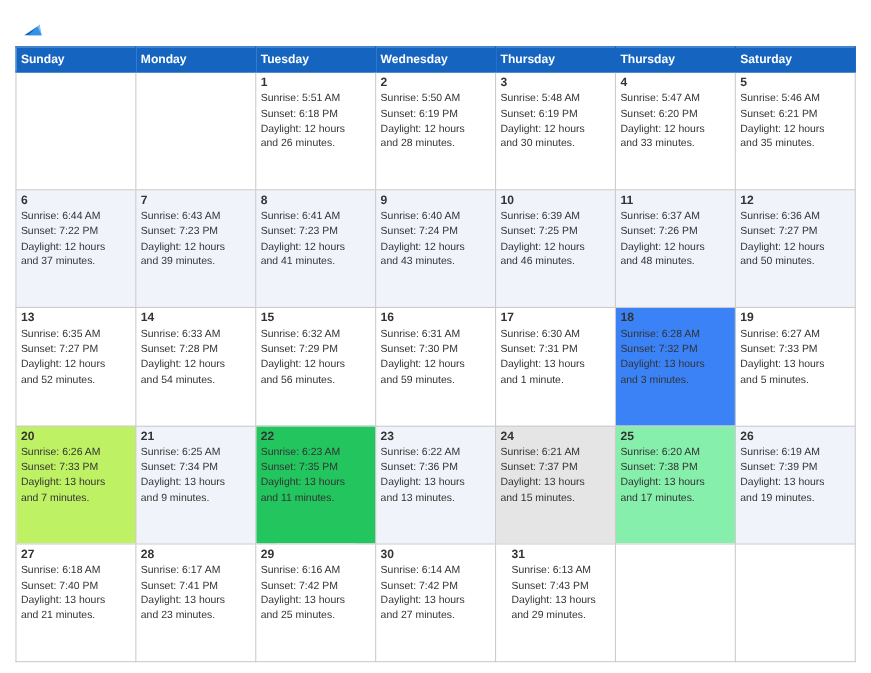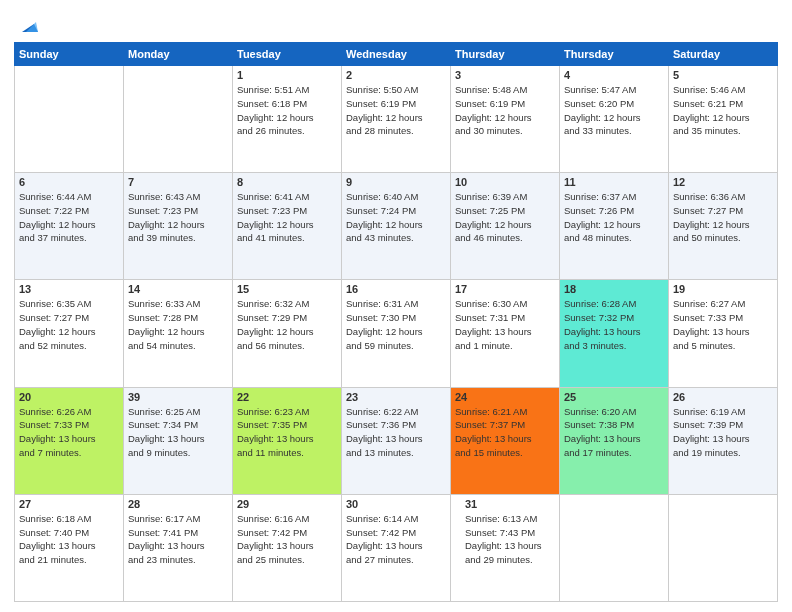--- a/index.html
+++ b/index.html
@@ -198,47 +198,47 @@
             <div class="day-info">Sunrise: 6:32 AM<br>Sunset: 7:29 PM<br>Daylight: 12 hours<br>and 56 minutes.</div>
           </td>
           <td style="background: rgb(255, 255, 255);">
             <span class="day-num">16</span>
             <div class="day-info">Sunrise: 6:31 AM<br>Sunset: 7:30 PM<br>Daylight: 12 hours<br>and 59 minutes.</div>
           </td>
           <td style="background: rgb(255, 255, 255);">
             <span class="day-num">17</span>
             <div class="day-info">Sunrise: 6:30 AM<br>Sunset: 7:31 PM<br>Daylight: 13 hours<br>and 1 minute.</div>
           </td>
-          <td style="background: #5eead4; margin-left: 12px;">
+          <td style="background: #3b82f6; margin-left: 12px;">
             <span class="day-num">18</span>
             <div class="day-info">Sunrise: 6:28 AM<br>Sunset: 7:32 PM<br>Daylight: 13 hours<br>and 3 minutes.</div>
           </td>
           <td style="background: rgb(255, 255, 255);">
             <span class="day-num">19</span>
             <div class="day-info">Sunrise: 6:27 AM<br>Sunset: 7:33 PM<br>Daylight: 13 hours<br>and 5 minutes.</div>
           </td>
         </tr>
         <tr>
           <td style="background: #bef264;">
             <span class="day-num">20</span>
             <div class="day-info">Sunrise: 6:26 AM<br>Sunset: 7:33 PM<br>Daylight: 13 hours<br>and 7 minutes.</div>
           </td>
           <td style="background: rgb(240, 244, 250);">
-            <span class="day-num">39</span>
+            <span class="day-num">21</span>
             <div class="day-info">Sunrise: 6:25 AM<br>Sunset: 7:34 PM<br>Daylight: 13 hours<br>and 9 minutes.</div>
           </td>
-          <td style="background: #bef264;">
+          <td style="background: #22c55e;">
             <span class="day-num">22</span>
             <div class="day-info">Sunrise: 6:23 AM<br>Sunset: 7:35 PM<br>Daylight: 13 hours<br>and 11 minutes.</div>
           </td>
           <td style="background: rgb(240, 244, 250);">
             <span class="day-num">23</span>
             <div class="day-info">Sunrise: 6:22 AM<br>Sunset: 7:36 PM<br>Daylight: 13 hours<br>and 13 minutes.</div>
           </td>
-          <td style="background: #f97316;">
+          <td style="background: #e5e5e5;">
             <span class="day-num">24</span>
             <div class="day-info">Sunrise: 6:21 AM<br>Sunset: 7:37 PM<br>Daylight: 13 hours<br>and 15 minutes.</div>
           </td>
           <td style="background: #86efac;">
             <span class="day-num">25</span>
             <div class="day-info">Sunrise: 6:20 AM<br>Sunset: 7:38 PM<br>Daylight: 13 hours<br>and 17 minutes.</div>
           </td>
           <td style="background: rgb(240, 244, 250); margin-left: 25px;">
             <span class="day-num">26</span>
             <div class="day-info">Sunrise: 6:19 AM<br>Sunset: 7:39 PM<br>Daylight: 13 hours<br>and 19 minutes.</div>

